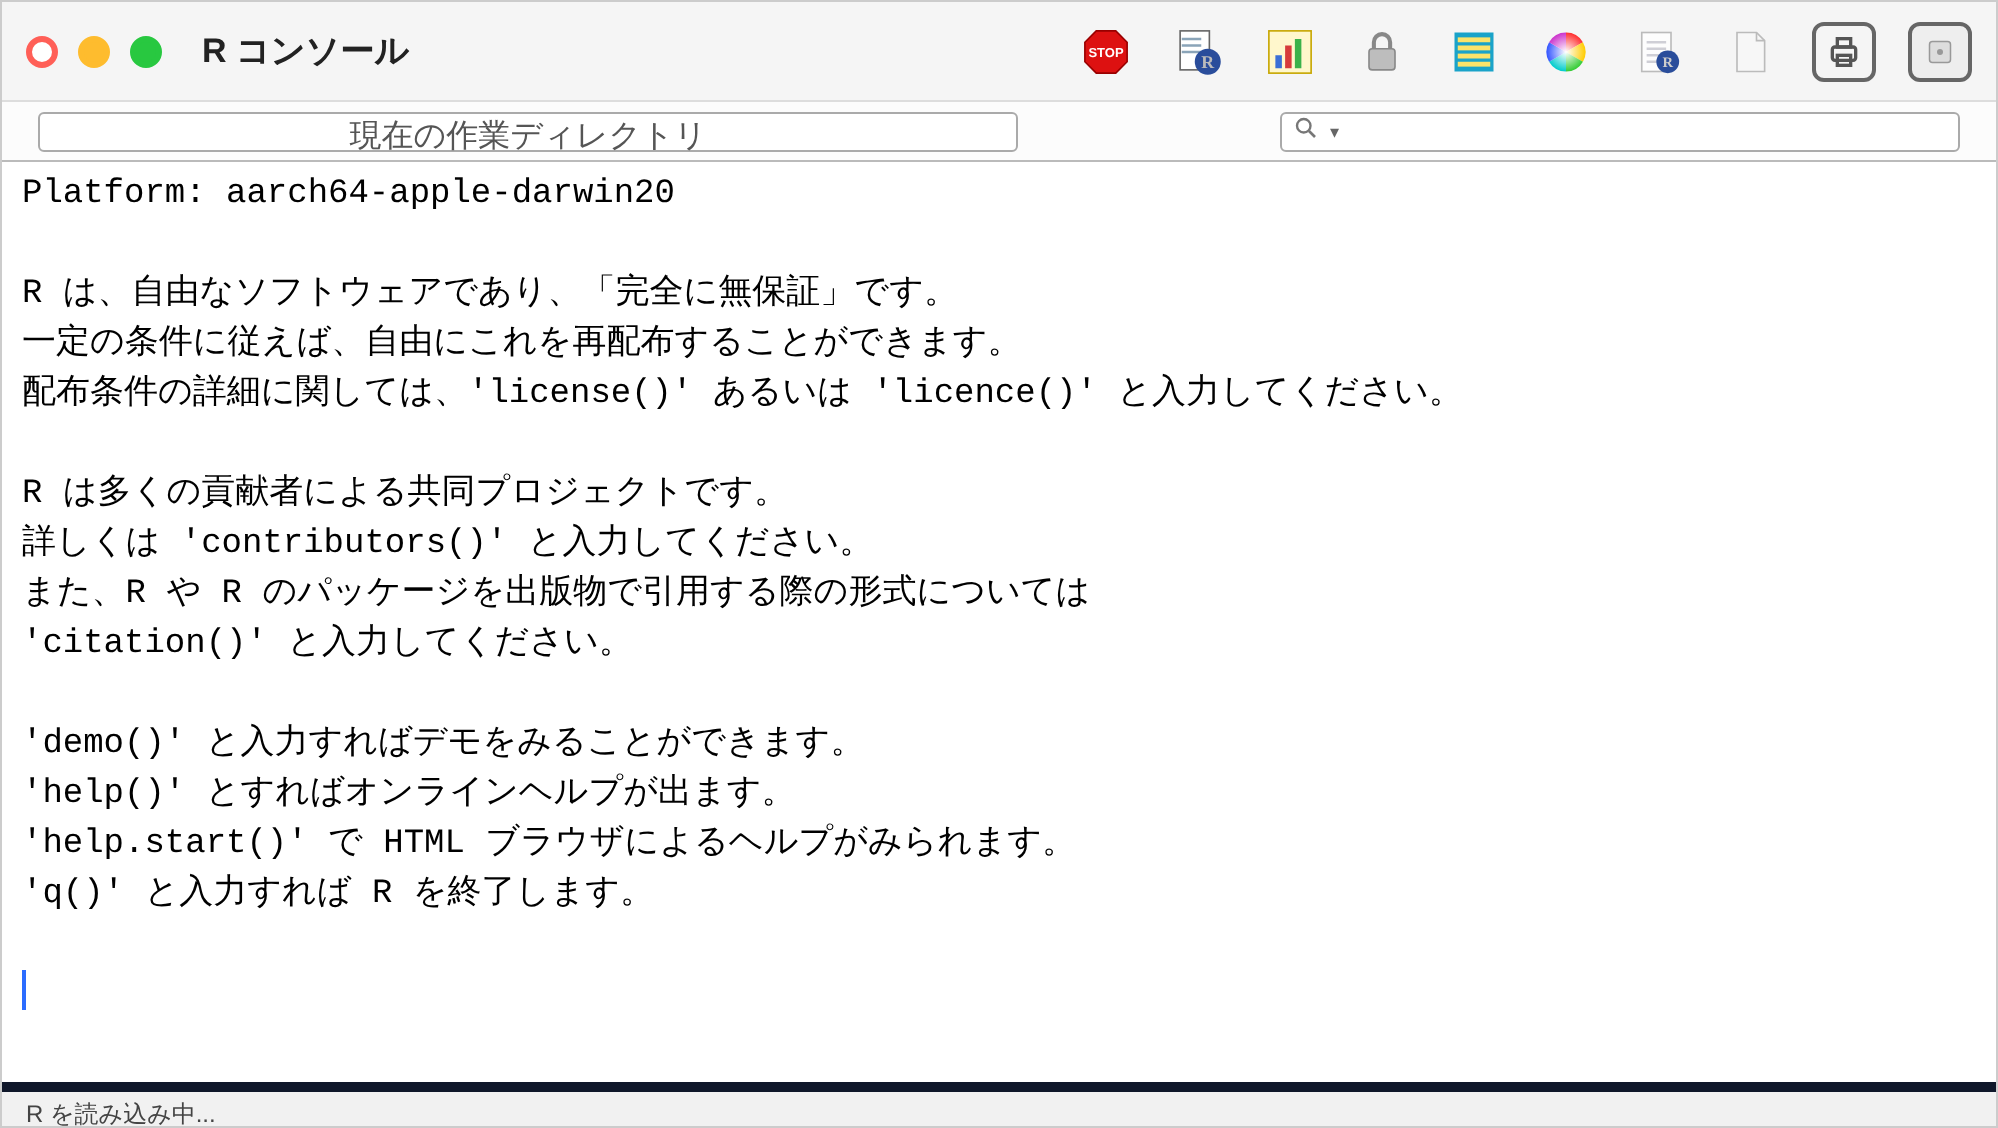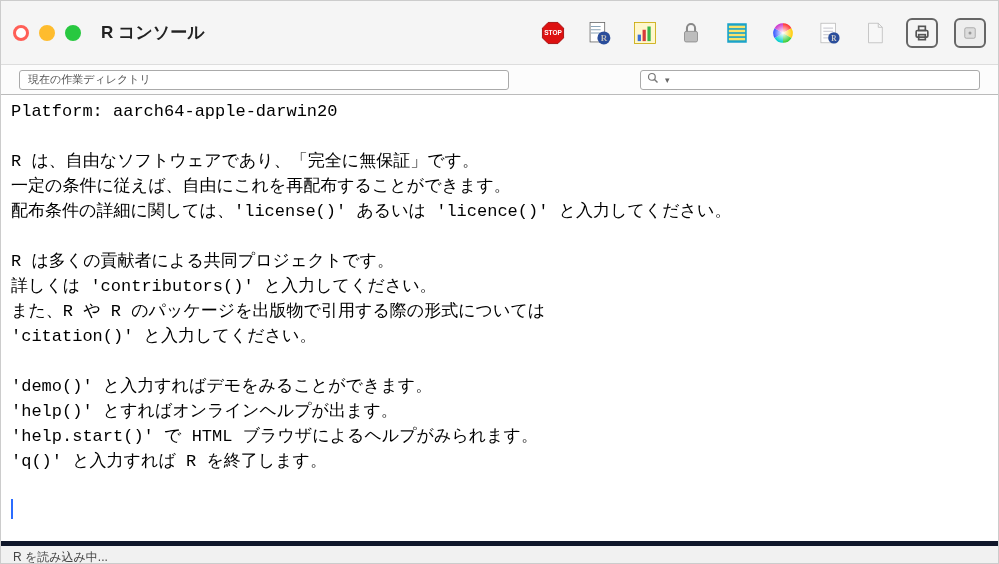--- a/index.html
+++ b/index.html
@@ -1,21 +1,21 @@
 <!DOCTYPE html>
 <html><head>
 <meta charset="utf-8">
 <style>
   * { box-sizing: border-box; margin: 0; padding: 0; }
   html, body { width: 999px; height: 564px; overflow: hidden; font-family: -apple-system, BlinkMacSystemFont, "Helvetica Neue", sans-serif; }
   body { background: #fff; display: flex; flex-direction: column; border: 1px solid #ccc; }
 
   
   .titlebar {
-    height: 64px;
+    height: 50px;
     display: flex;
     align-items: center;
     padding: 12px 12px;
     background: #f5f5f5;
     border-bottom: 1px solid #ddd;
     gap: 8px;
   }
   .traffic { display: flex; gap: 10px; margin-right: 12px; }
   .tl { width: 16px; height: 16px; border-radius: 50%; }
   .tl.red    { background:#fff; border:3px solid #ff5f57; }
@@ -37,23 +37,24 @@
     gap: 20px;
     border-bottom: 1px solid #bbb;
     background:#fcfcfc;
   }
   .cwd {
     flex: 0 0 490px;
     height: 20px;
     border:1px solid #aaa;
     border-radius:3px;
     padding: 1px 8px;
-    font-size: 11px;
+    font-size: 16px;
     color:#555;
     background:#fff;
+    text-align:center;
   }
   .searchwrap {
     flex: 1;
     display:flex;
     align-items:center;
     height:20px;
     border:1px solid #aaa;
     border-radius:3px;
     background:#fff;
     padding: 0 6px;

